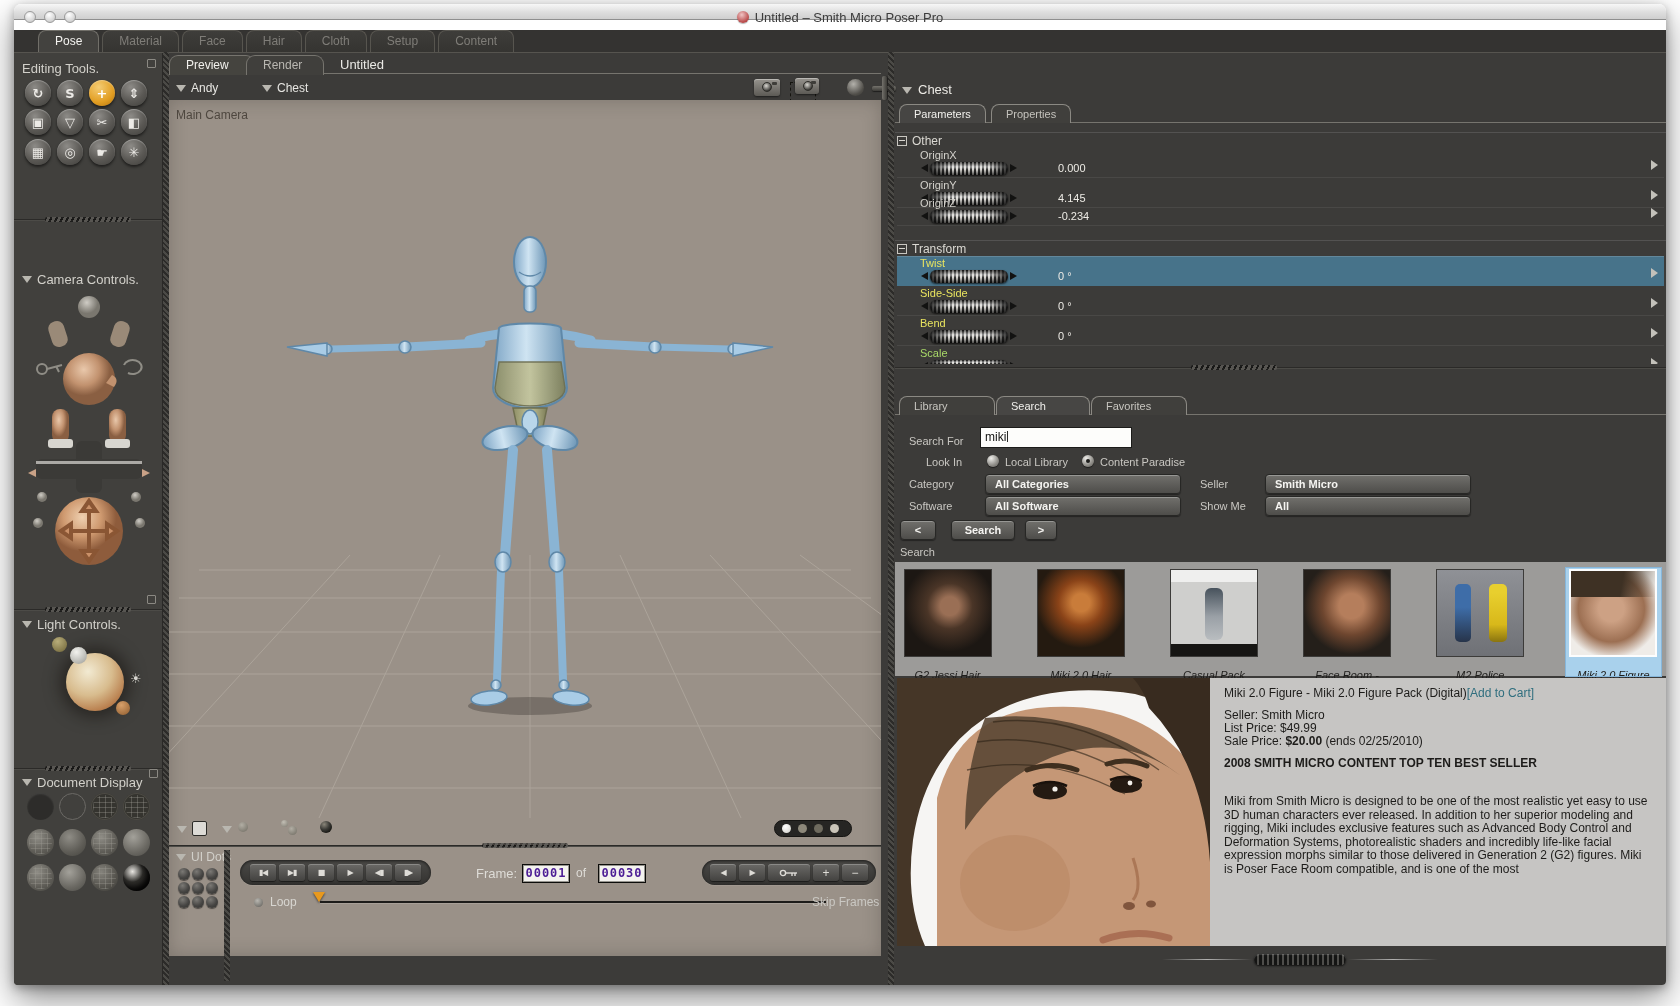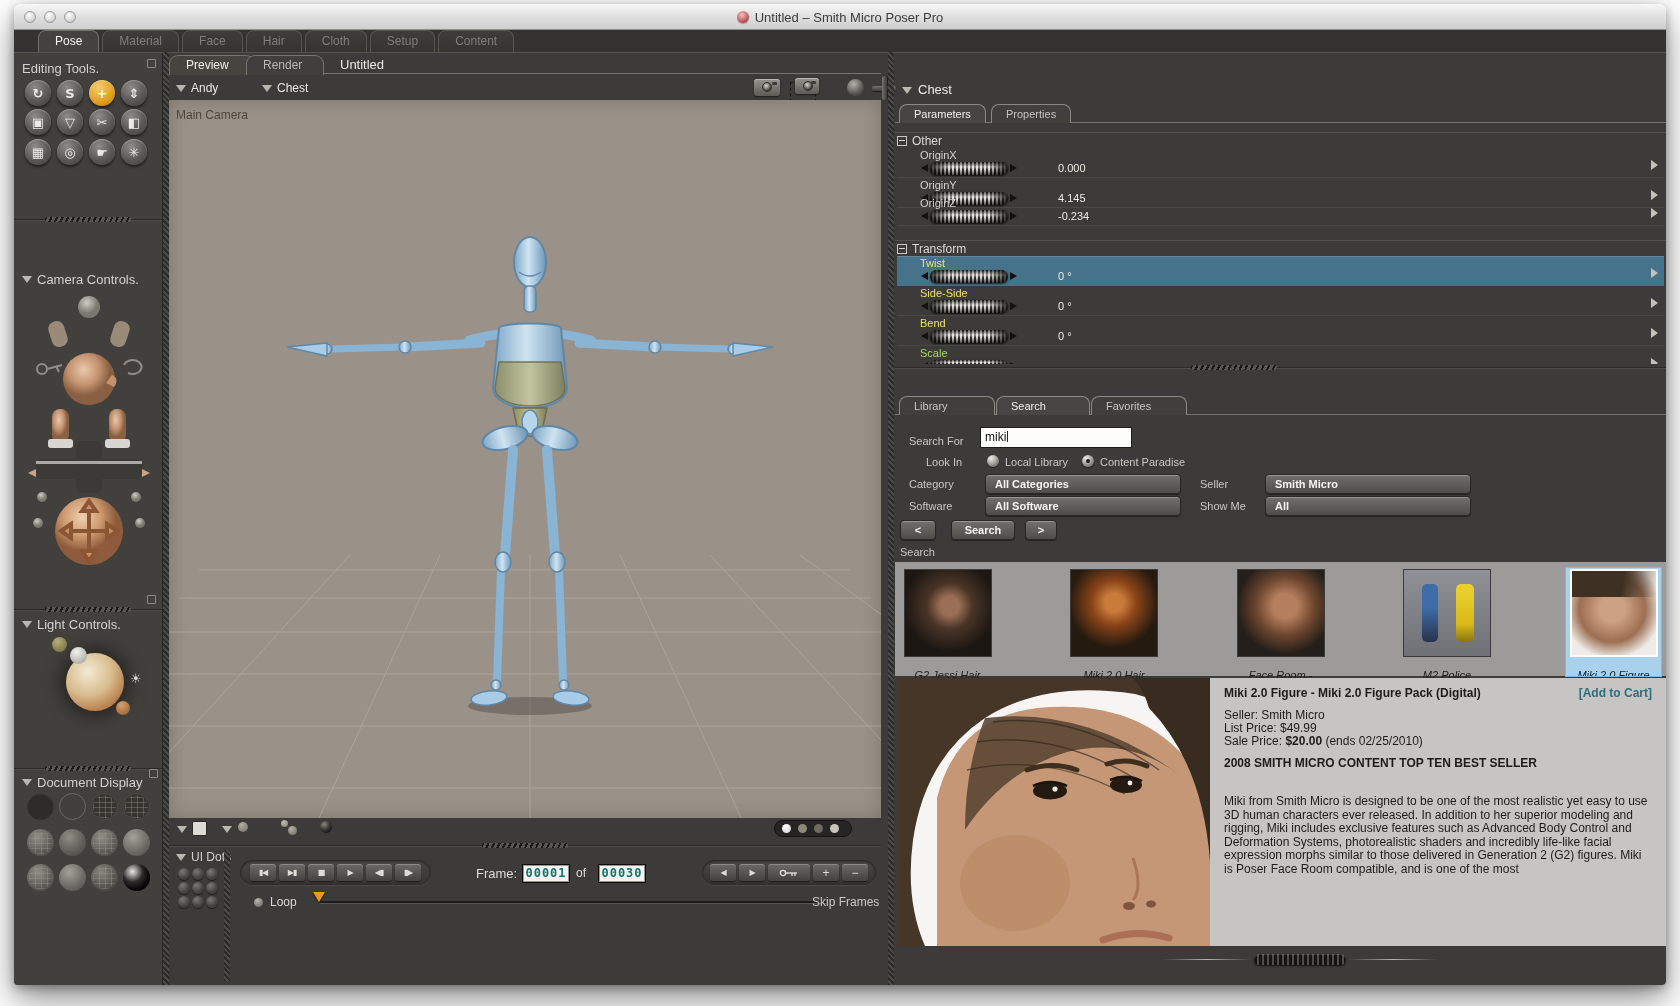--- a/index.html
+++ b/index.html
@@ -1,21 +1,21 @@
 <!DOCTYPE html>
 <html><head>
 <meta charset="utf-8">
 <style>
   html,body{margin:0;padding:0;}
   body{width:1680px;height:1006px;background:#fff;font-family:"Liberation Sans",sans-serif;position:relative;overflow:hidden;}
   .abs{position:absolute;}
   .window{position:absolute;left:14px;top:4px;width:1652px;height:981px;border-radius:7px 7px 4px 4px;
           box-shadow:0 14px 34px rgba(0,0,0,.45),0 3px 10px rgba(0,0,0,.3);}
   
-  .titlebar{position:absolute;left:0;top:0;right:0;height:26px;border-radius:7px 7px 0 0;
+  .titlebar{position:absolute;left:0;top:0;right:0;height:16px;border-radius:7px 7px 0 0;
             background:linear-gradient(#f7f7f7,#dedede 55%,#cfcfcf);border-bottom:1px solid #8f8f8f;box-sizing:border-box;}
   .tl{position:absolute;top:7px;width:12px;height:12px;border-radius:50%;box-sizing:border-box;
       background:radial-gradient(circle at 40% 30%,#ffffff,#d6d6d6 65%,#bcbcbc);border:1px solid #9b9b9b;}
   .wtitle{position:absolute;left:0;right:0;top:0;height:26px;display:flex;align-items:center;justify-content:center;
           gap:6px;font-size:13px;color:#3c3c3c;}
   .appicon{width:12px;height:12px;border-radius:6px;background:radial-gradient(circle at 40% 32%,#f0c4c4,#b84848 70%,#8e3030);
            box-shadow:0 1px 1px rgba(0,0,0,.3);}
   
   .app{position:absolute;left:0;top:26px;right:0;bottom:0;background:#3c3b39;border-radius:0 0 4px 4px;overflow:hidden;}
   .maintabs{position:absolute;left:0;top:0;right:0;height:23px;background:#343331;border-bottom:1px solid #56544f;
@@ -77,21 +77,21 @@
   .vpill{position:absolute;width:78px;height:17px;border-radius:9px;background:#262523;border:1px solid #151412;
        display:flex;align-items:center;gap:7px;padding:0 7px;box-sizing:border-box;}
   .vpill span{width:9px;height:9px;border-radius:50%;}
   
   .transport{position:absolute;display:flex;gap:3px;padding:4px 10px;border-radius:13px;
        background:linear-gradient(#4b4a47,#333230);box-shadow:inset 0 1px 3px rgba(0,0,0,.65),0 1px 0 rgba(255,255,255,.07);}
   .tbtn{width:26px;height:17px;border-radius:3px;background:linear-gradient(#6b6a67,#434240);
        box-shadow:0 1px 1px rgba(0,0,0,.5),inset 0 1px 0 rgba(255,255,255,.22);
        color:#dedcd7;font-size:8px;display:flex;align-items:center;justify-content:center;letter-spacing:-1px;}
   .framebox{position:absolute;width:46px;height:17px;line-height:17px;text-align:center;background:#f4f3ef;
-       border:1px solid #0c0c0a;box-shadow:inset 0 0 0 1px #97958f;color:#0f766e;
+       border:1px solid #0c0c0a;box-shadow:inset 0 0 0 1px #97958f;color:#4c1d95;
        font-family:"DejaVu Sans Mono",monospace;font-weight:bold;font-size:12px;letter-spacing:1px;}
   .marker{position:absolute;width:0;height:0;border:6px solid transparent;border-top:10px solid #e8991e;
        filter:drop-shadow(0 1px 1px rgba(0,0,0,.6));}
   .track{position:absolute;height:2px;background:#1d1c1a;box-shadow:0 1px 0 rgba(255,255,255,.14);}
   .uidot{position:absolute;width:12px;height:12px;border-radius:50%;
        background:radial-gradient(circle at 38% 30%,#7b7975,#464543 55%,#2f2e2c);box-shadow:0 1px 1px rgba(0,0,0,.5);}
   
   .params-area{position:absolute;left:881px;top:50px;width:771px;height:284px;overflow:hidden;}
   .ptab{position:absolute;height:18px;line-height:18px;padding:0 14px;font-size:11px;color:#c5c3bd;
        border:1px solid #8b8983;border-bottom:none;border-radius:8px 8px 0 0;background:#403f3c;}
@@ -152,21 +152,21 @@
   .t6::before{content:"";position:absolute;left:18px;top:14px;width:16px;height:58px;border-radius:5px;
        background:linear-gradient(#3e6da8 40%,#27344a);}
   .t6::after{content:"";position:absolute;right:16px;top:14px;width:18px;height:58px;border-radius:5px;
        background:linear-gradient(#e8cf2e 15%,#d8b81a 70%,#8a7410);}
   .t7{background:radial-gradient(circle at 48% 45%,#cda184 20%,#9c6f52 52%,#efece8 78%),#f4f2ef;}
   .t7::before{content:"";position:absolute;left:0;top:0;right:0;height:26px;
        background:linear-gradient(100deg,#3e3124 60%,rgba(62,49,36,0));}
   .detail-img{position:absolute;left:2px;top:284px;width:313px;height:268px;background:#f6f5f3;}
   .detail-text{position:absolute;left:315px;top:284px;right:0;height:268px;background:#c6c5c3;
        padding:8px 14px;box-sizing:border-box;font-size:12px;color:#1d1c1a;overflow:hidden;}
-  .dtitle-row{display:flex;justify-content:space-between;font-weight:bold;}
+  .dtitle-row{display:flex;}
   .cartlink{color:#2f6e7e;}
   .dline{line-height:13px;margin-top:0;}
   .handle{position:absolute;width:92px;height:11px;border-radius:6px;
        background:repeating-linear-gradient(90deg,#141413 0 3px,#4e4d4a 3px 5px);
        box-shadow:0 1px 2px rgba(0,0,0,.7),inset 0 1px 1px rgba(255,255,255,.18);}
   .handle::before,.handle::after{content:"";position:absolute;top:5px;width:90px;height:1px;
        background:linear-gradient(90deg,rgba(255,255,255,0),rgba(255,255,255,.6),rgba(255,255,255,0));}
   .handle::before{left:-92px;} .handle::after{right:-92px;}
   .glyph{font-family:"DejaVu Sans",sans-serif;}
 </style>
@@ -345,21 +345,21 @@
     <div class="abs" style="left:177px;top:51px;font-size:12px;color:#e7e6e2">Andy</div>
     <span class="tri-d abs" style="left:248px;top:55px"></span>
     <div class="abs" style="left:263px;top:51px;font-size:12px;color:#e7e6e2">Chest</div>
 
     <div class="cam" style="left:740px;top:49px"></div>
     <div class="dashedbox" style="left:776px;top:52px;width:24px;height:18px"></div>
     <div class="cam" style="left:781px;top:48px;width:24px;height:16px"></div>
     <div class="spheretool" style="left:833px;top:49px"></div>
     <div class="crosstool" style="left:858px;top:46px"></div>
 
-    <div class="viewport" style="left:155px;top:70px;width:712px;height:718px">
+    <div class="viewport" style="left:155px;top:70px;width:712px;height:856px">
       <div class="abs" style="left:7px;top:8px;font-size:12px;color:#4e473f">Main Camera</div>
       <svg width="712" height="718" viewBox="0 0 712 718">
         <defs>
           <linearGradient id="blueV" x1="0" y1="0" x2="1" y2="0">
             <stop offset="0%" stop-color="#7fa6c6"></stop>
               <stop offset="45%" stop-color="#cfe4f2"></stop>
               <stop offset="100%" stop-color="#6d96b6"></stop>
           </linearGradient>
           <linearGradient id="oliveV" x1="0" y1="0" x2="1" y2="0">
             <stop offset="0%" stop-color="#8e8e66"></stop>
@@ -601,20 +601,24 @@
       <div class="flabel" style="left:5px;top:152px">Search</div>
 
       <div class="results">
         <div class="ritem">
           <div class="rimg t1"></div>
           <div class="rcap">G2 Jessi Hair</div>
         </div>
         <div class="ritem">
           <div class="rimg t2"></div>
           <div class="rcap">Miki 2.0 Hair</div>
+        </div>
+        <div class="ritem">
+          <div class="rimg t4"></div>
+          <div class="rcap">Casual Pack</div>
         </div>
         <div class="ritem">
           <div class="rimg t5"></div>
           <div class="rcap">Face Room -</div>
         </div>
         <div class="ritem">
           <div class="rimg t6"></div>
           <div class="rcap">M2 Police</div>
         </div>
         <div class="ritem selected">

